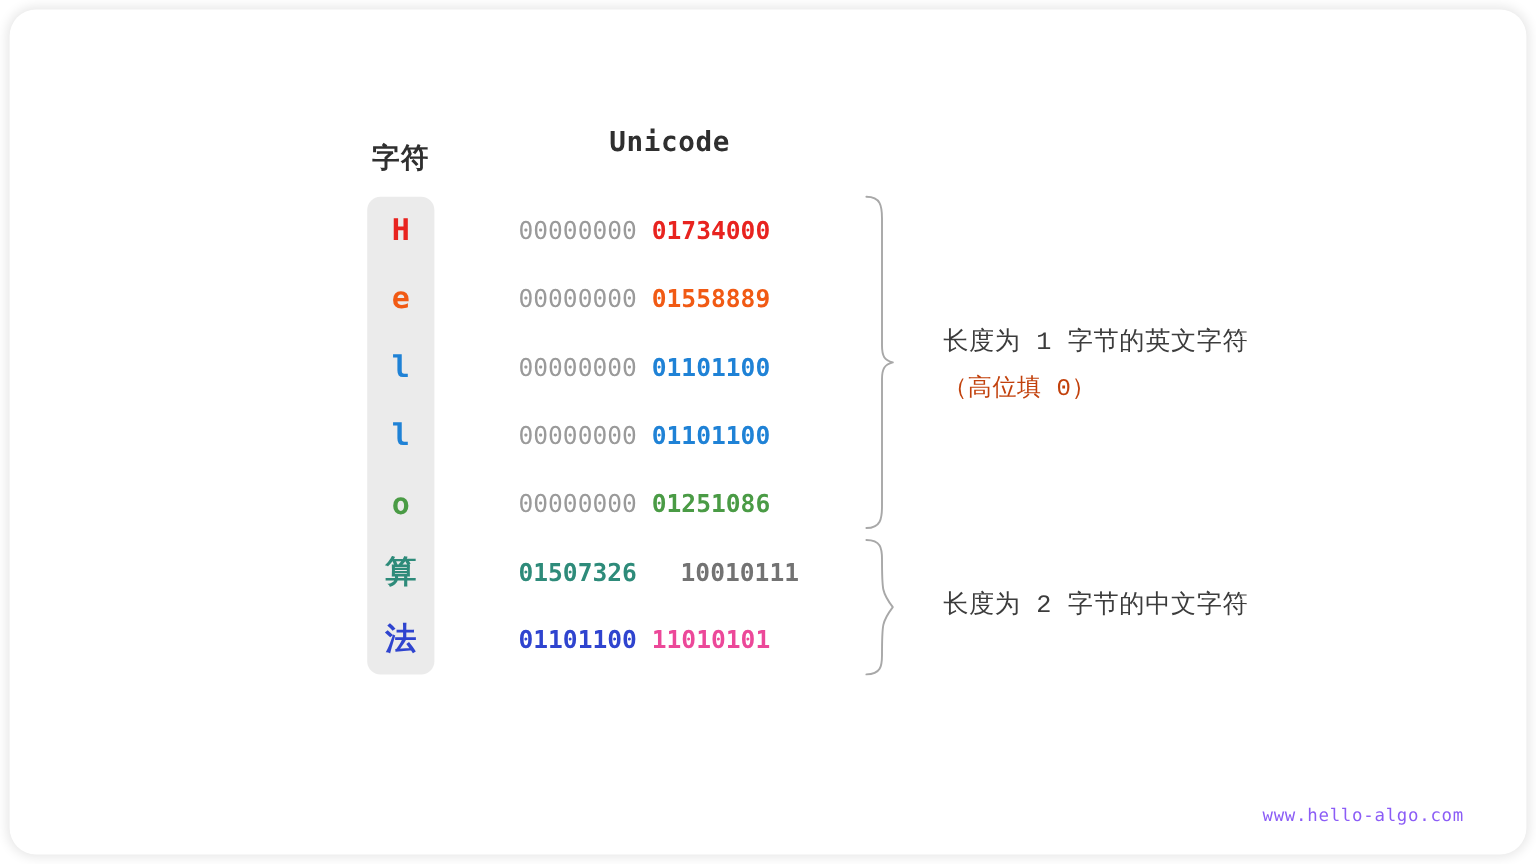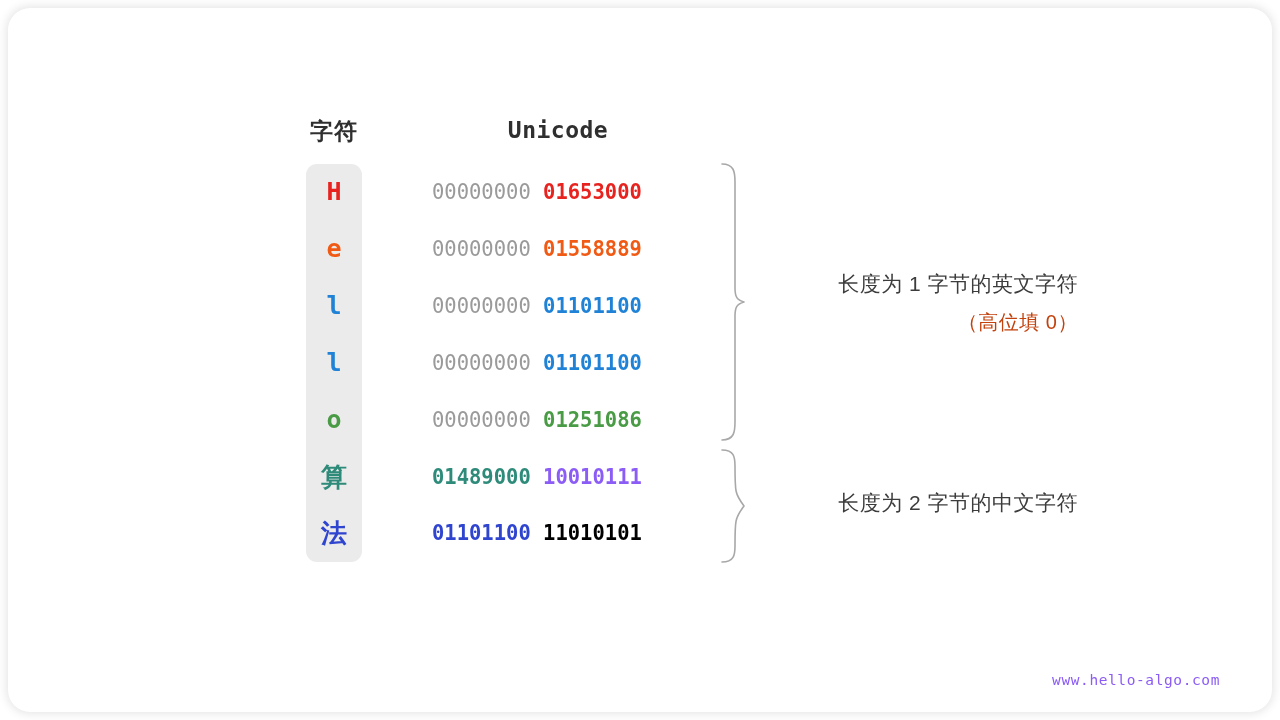--- a/index.html
+++ b/index.html
@@ -43,21 +43,21 @@
     left: 306px;
     top: 116px;
     width: 56px;
     text-align: center;
     font-size: 23px;
     font-family: "Liberation Sans", "DejaVu Sans", sans-serif;
     letter-spacing: 1px;
   }
   #hdr-unicode {
     left: 432px;
-    top: 117px;
+    top: 106px;
     width: 252px;
     text-align: center;
     font-size: 23px;
     font-family: "DejaVu Sans Mono", "Liberation Mono", monospace;
     letter-spacing: 0.5px;
   }
 
   
   #char-panel {
     position: absolute;
@@ -107,22 +107,22 @@
     left: 0;
     top: 0;
     width: 1280px;
     height: 720px;
     pointer-events: none;
   }
 
   
   .annot {
     position: absolute;
-    text-align: right;
-    font-family: Liberation Sans, sans-serif;
+    text-align: left;
+    font-family: Liberation Mono, monospace;
     white-space: nowrap;
   }
   .annot .l1 {
     display: block;
     font-size: 21px;
     color: #3c3c3c;
     letter-spacing: 0.5px;
   }
   .annot .l2 {
     display: block;
@@ -156,27 +156,27 @@
       <div class="char-cell latin" style="top: 15px; color: rgb(232, 35, 31);">H</div>
       <div class="char-cell latin" style="top: 72px; color: rgb(241, 90, 20);">e</div>
       <div class="char-cell latin" style="top: 129px; color: rgb(31, 130, 214);">l</div>
       <div class="char-cell latin" style="top: 186px; color: rgb(31, 130, 214);">l</div>
       <div class="char-cell latin" style="top: 243px; color: rgb(74, 155, 69);">o</div>
       <div class="char-cell cjk" style="top: 300px; color: rgb(46, 139, 122);">算</div>
       <div class="char-cell cjk" style="top: 356px; color: rgb(47, 68, 207);">法</div>
     </div>
 
   <div id="rows-host">
-      <div class="bin-row" style="top: 182px;"><span class="bin-hi">00000000</span><span> </span><span style="color: rgb(232, 35, 31);">01653000</span></div>
+      <div class="bin-row" style="top: 182px;"><span class="bin-hi">00000000</span><span> </span><span style="color: rgb(232, 35, 31);">01734000</span></div>
       <div class="bin-row" style="top: 239px;"><span class="bin-hi">00000000</span><span> </span><span style="color: rgb(241, 90, 20);">01558889</span></div>
       <div class="bin-row" style="top: 296px;"><span class="bin-hi">00000000</span><span> </span><span style="color: rgb(31, 130, 214);">01101100</span></div>
       <div class="bin-row" style="top: 353px;"><span class="bin-hi">00000000</span><span> </span><span style="color: rgb(31, 130, 214);">01101100</span></div>
       <div class="bin-row" style="top: 410px;"><span class="bin-hi">00000000</span><span> </span><span style="color: rgb(74, 155, 69);">01251086</span></div>
-      <div class="bin-row" style="top: 467px;"><span class="bin-hi solid" style="color: rgb(46, 139, 122);">01489000</span><span> </span><span style="color: #8b5cf6;">10010111</span></div>
-      <div class="bin-row" style="top: 523px;"><span class="bin-hi solid" style="color: rgb(47, 68, 207);">01101100</span><span> </span><span style="color: #000000;">11010101</span></div>
+      <div class="bin-row" style="top: 467px;"><span class="bin-hi solid" style="color: rgb(46, 139, 122);">01507326</span><span> </span><span style="color: #737373; margin-left: 24px;">10010111</span></div>
+      <div class="bin-row" style="top: 523px;"><span class="bin-hi solid" style="color: rgb(47, 68, 207);">01101100</span><span> </span><span style="color: #ec4899;">11010101</span></div>
     </div>
 
   <svg id="braces" viewBox="0 0 1280 720" xmlns="http://www.w3.org/2000/svg">
 
     <path fill="none" stroke="#a8a8a8" stroke-width="1.6" stroke-linecap="round" stroke-linejoin="round" d="M 722 164
              C 734 164, 735 172, 735 182
              L 735 288
              C 735 297, 737 300, 744 302
              C 737 304, 735 307, 735 316
              L 735 422

